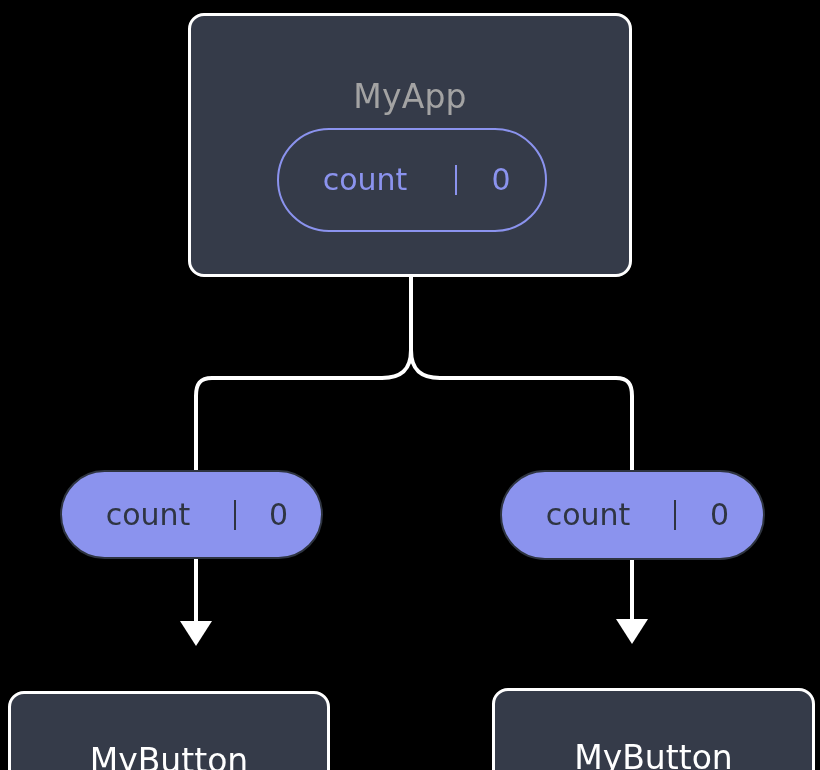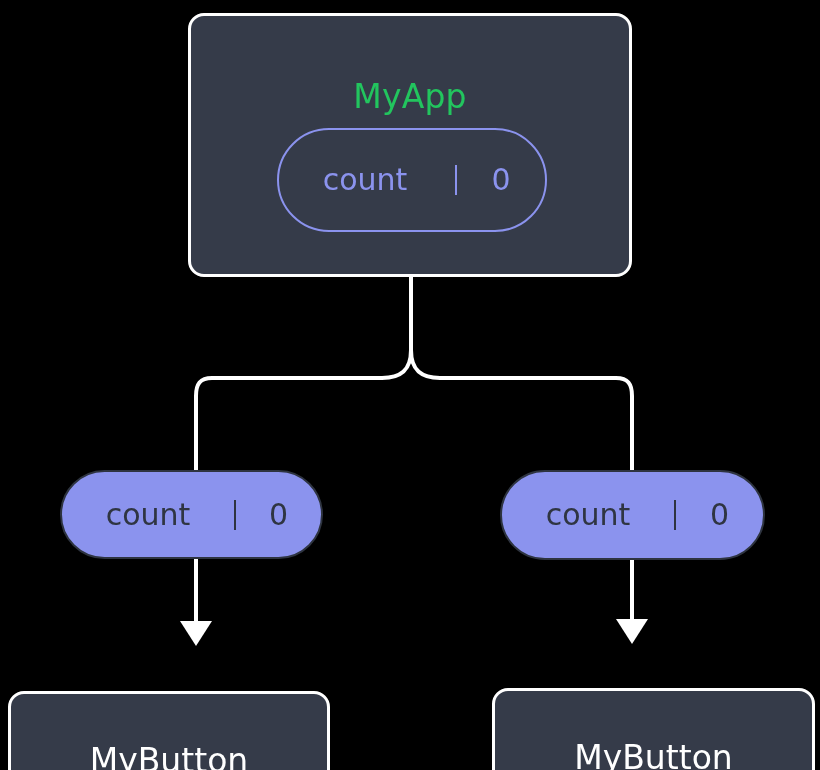--- a/index.html
+++ b/index.html
@@ -42,21 +42,21 @@
     background: #353b49;
     border: 3px solid #ffffff;
     border-radius: 16px;
   }
 
   .widget-title {
     position: absolute;
     left: 0;
     width: 100%;
     text-align: center;
-    color: #22c55e;
+    color: #a3a3a3;
     font-size: 33px;
     letter-spacing: 0.2px;
     line-height: 1;
     white-space: nowrap;
   }
 
   #app-node {
     left: 188px;
     top: 13px;
     width: 444px;

